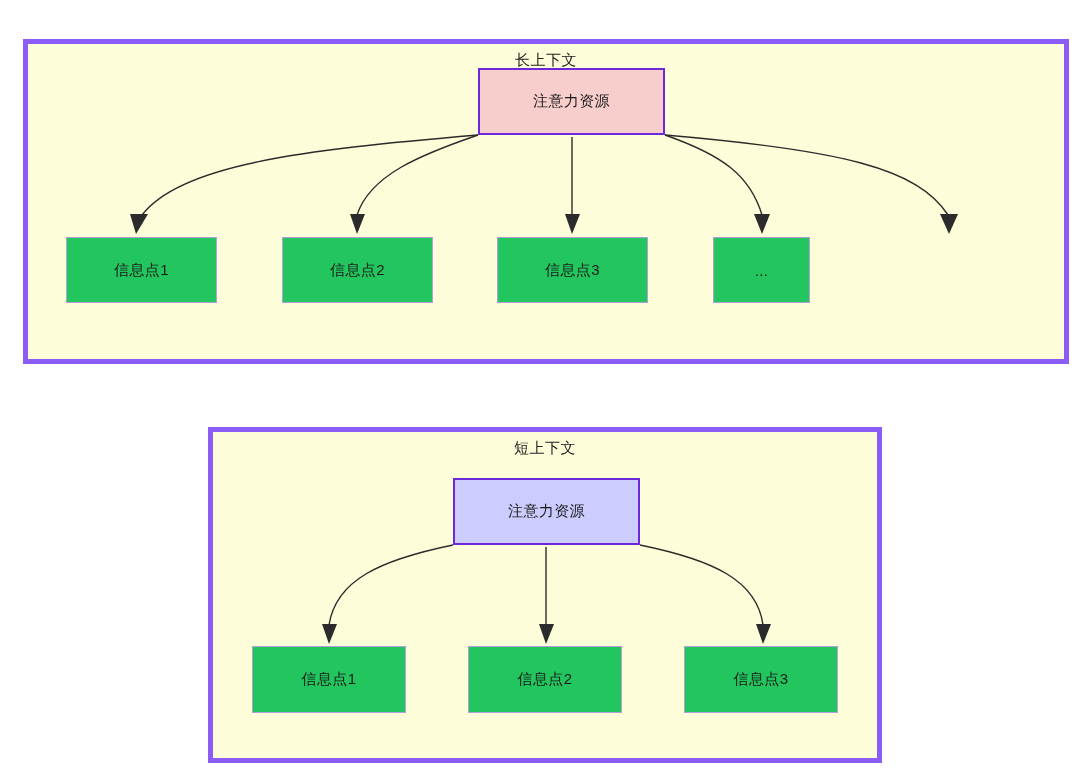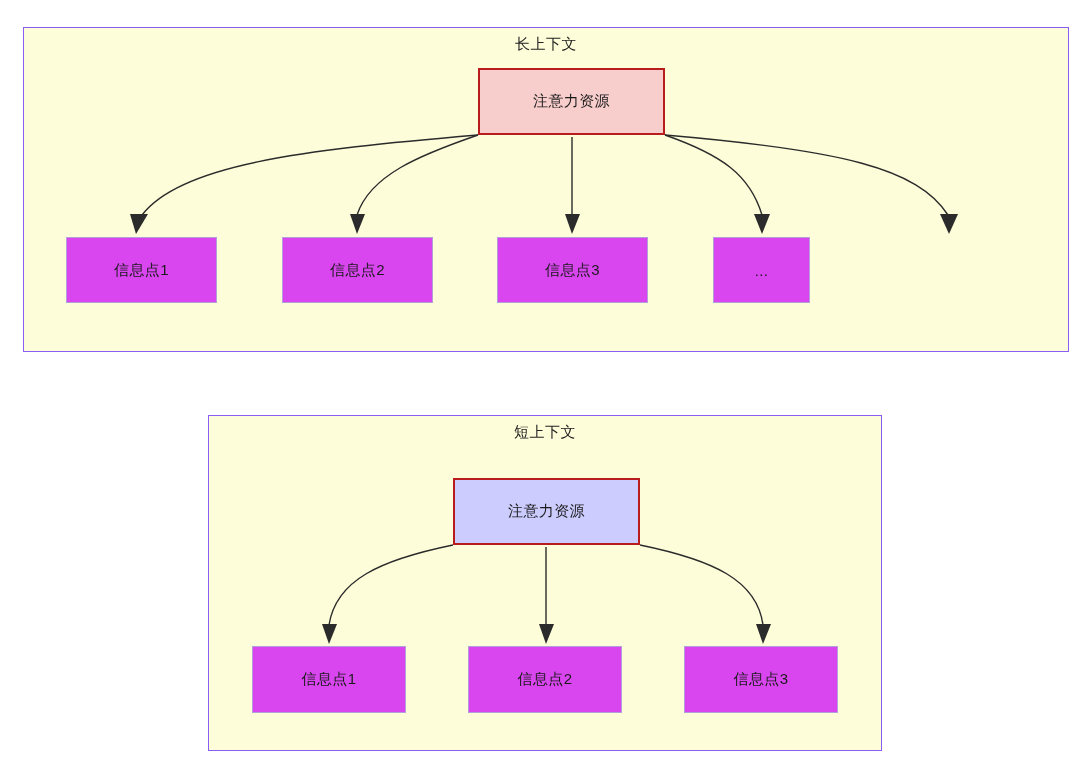--- a/index.html
+++ b/index.html
@@ -16,22 +16,23 @@
   }
   #stage {
     position: absolute;
     left: 0; top: 0;
     width: 1080px;
     height: 774px;
   }
   .panel {
     position: absolute;
     background: #fdfdd9;
-    border: 1px solid #8b5cf6;
+    border: 5px solid #8b5cf6;
     box-sizing: border-box;
+    margin-top: 12px;
   }
   #panel-long {
     left: 23px; top: 27px;
     width: 1046px; height: 325px;
   }
   #panel-short {
     left: 208px; top: 415px;
     width: 674px; height: 336px; font-family: Liberation Serif, serif;
   }
   .panel-title {
@@ -51,27 +52,27 @@
     position: absolute;
     box-sizing: border-box;
     display: flex;
     align-items: center;
     justify-content: center;
     font-size: 15px;
     letter-spacing: 0.4px;
     white-space: nowrap;
   }
   .node-root {
-    border: 2px solid #b91c1c;
+    border: 2px solid #6d28d9;
     color: #1b1b1b;
   }
   .node-root.pink { background: #f8cecc; }
   .node-root.purple { background: #ccccff; }
   .node-leaf {
-    background: #d946ef;
+    background: #22c55e;
     border: 1.6px solid #b39ddb;
     color: #1b1b1b;
   }
 
   svg.edges {
     position: absolute;
     left: 0; top: 0;
     width: 1080px;
     height: 774px;
     pointer-events: none;

